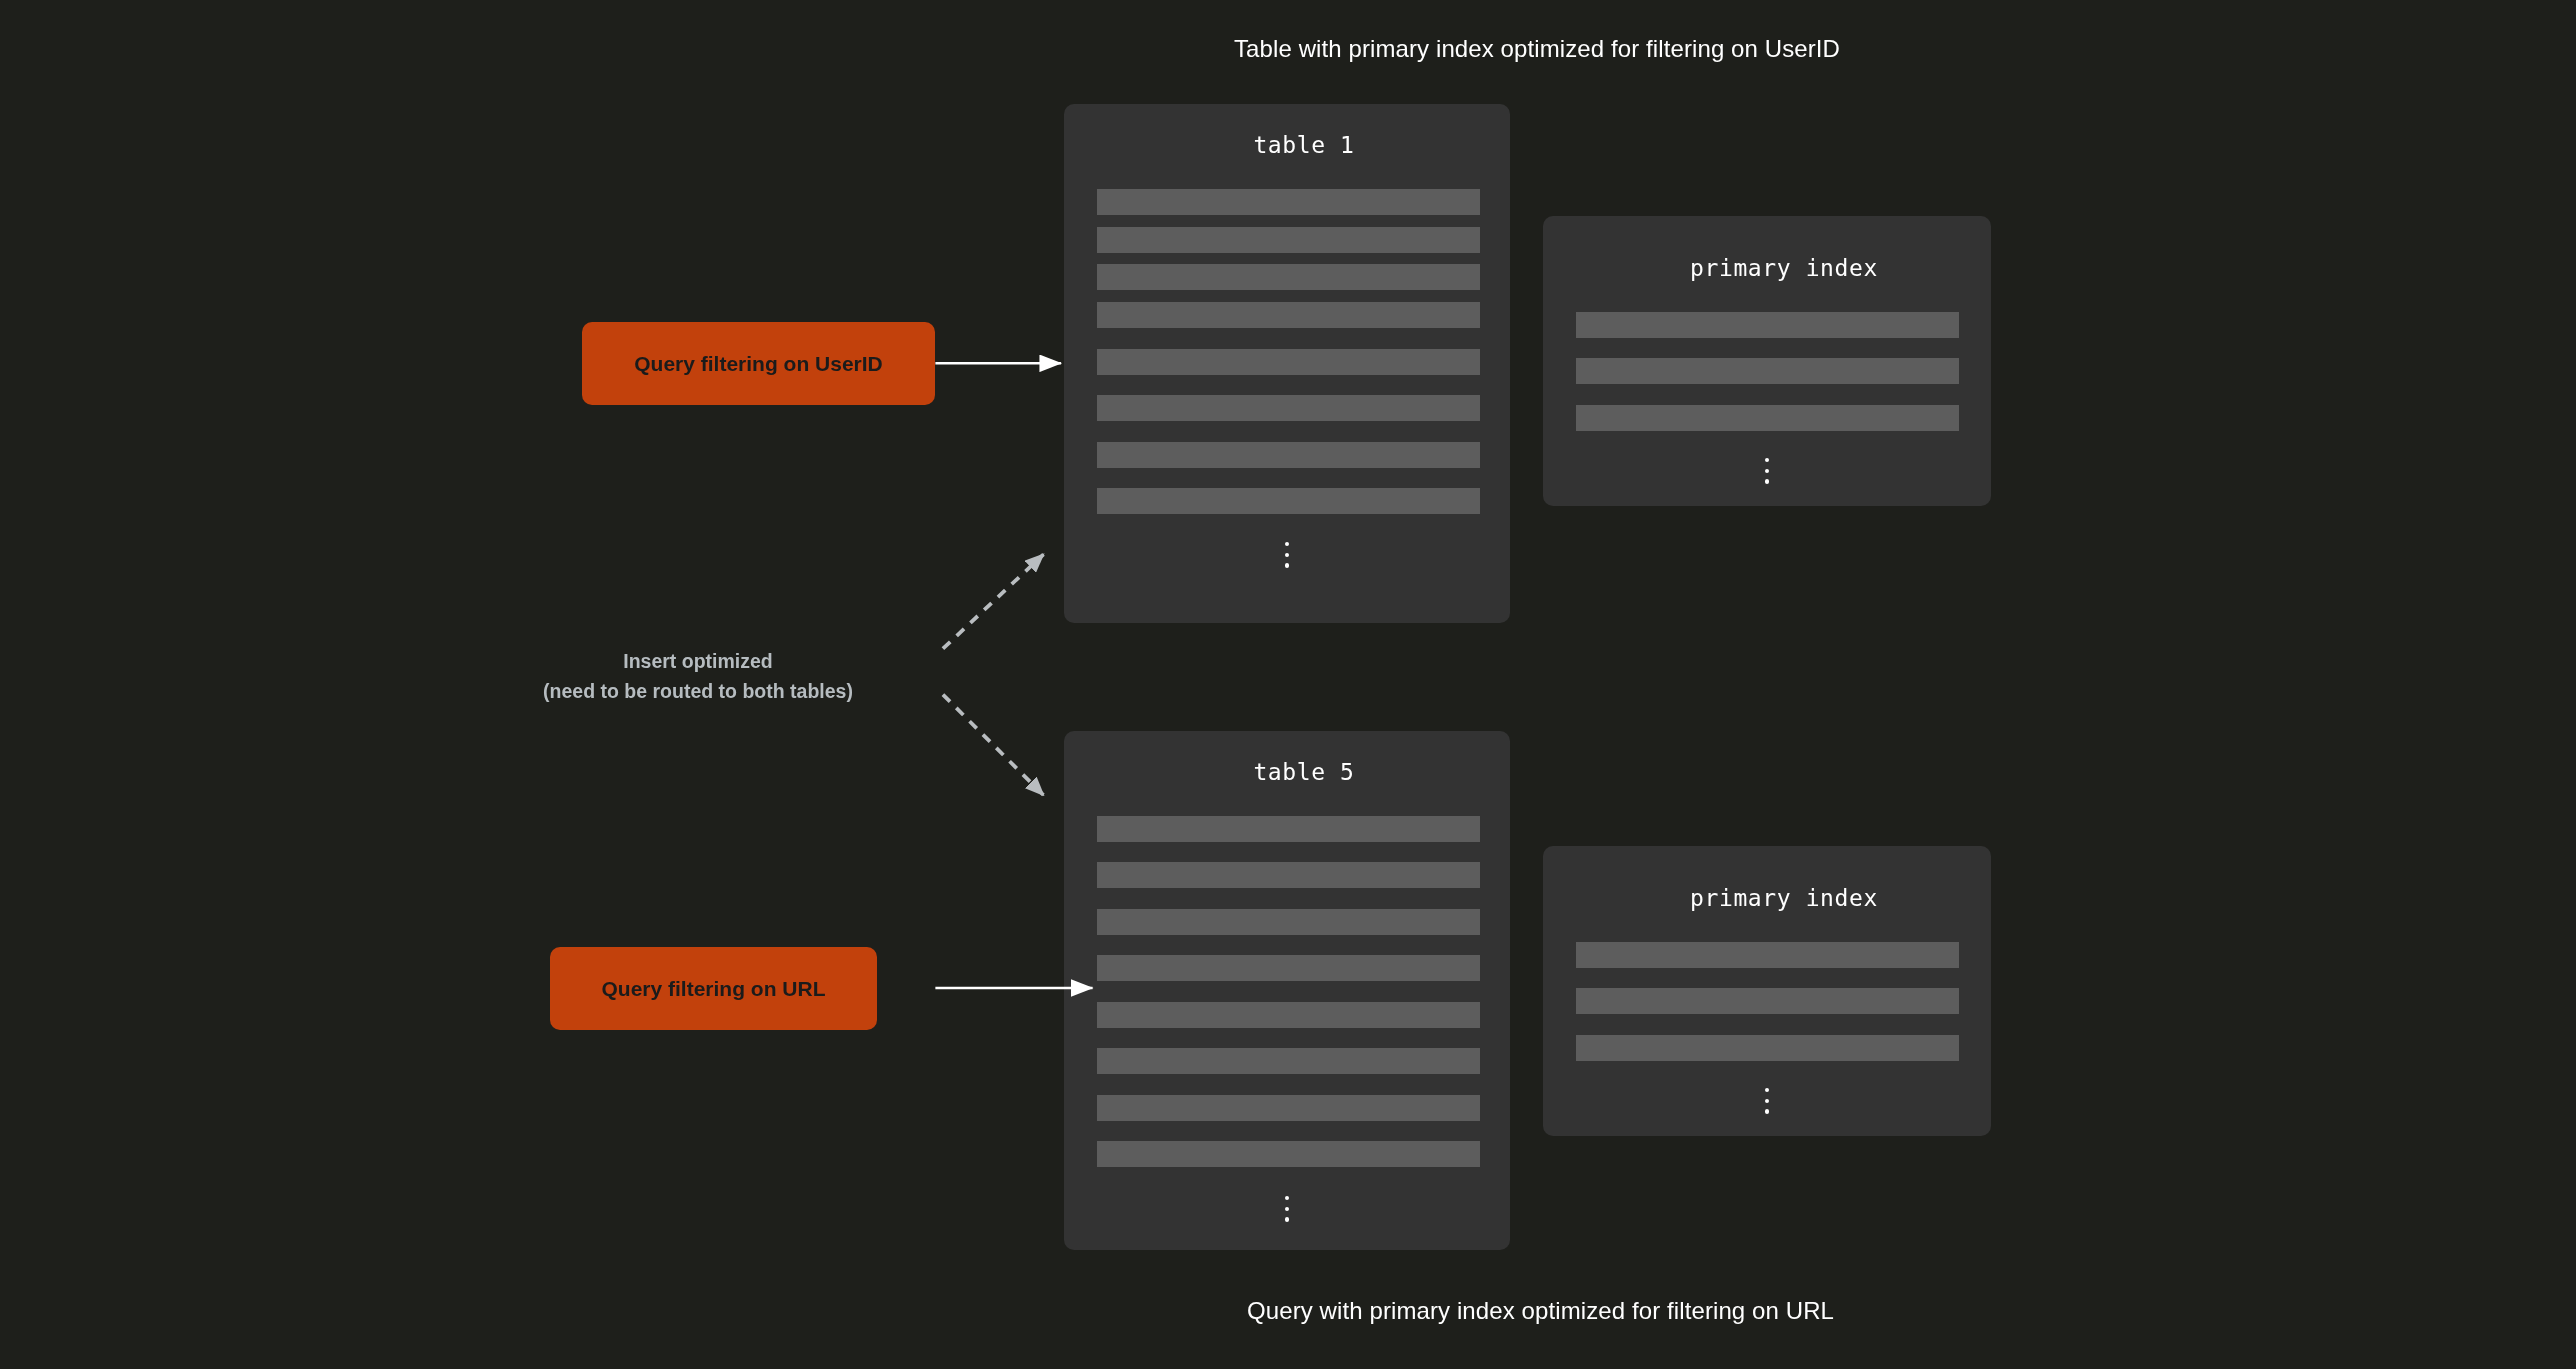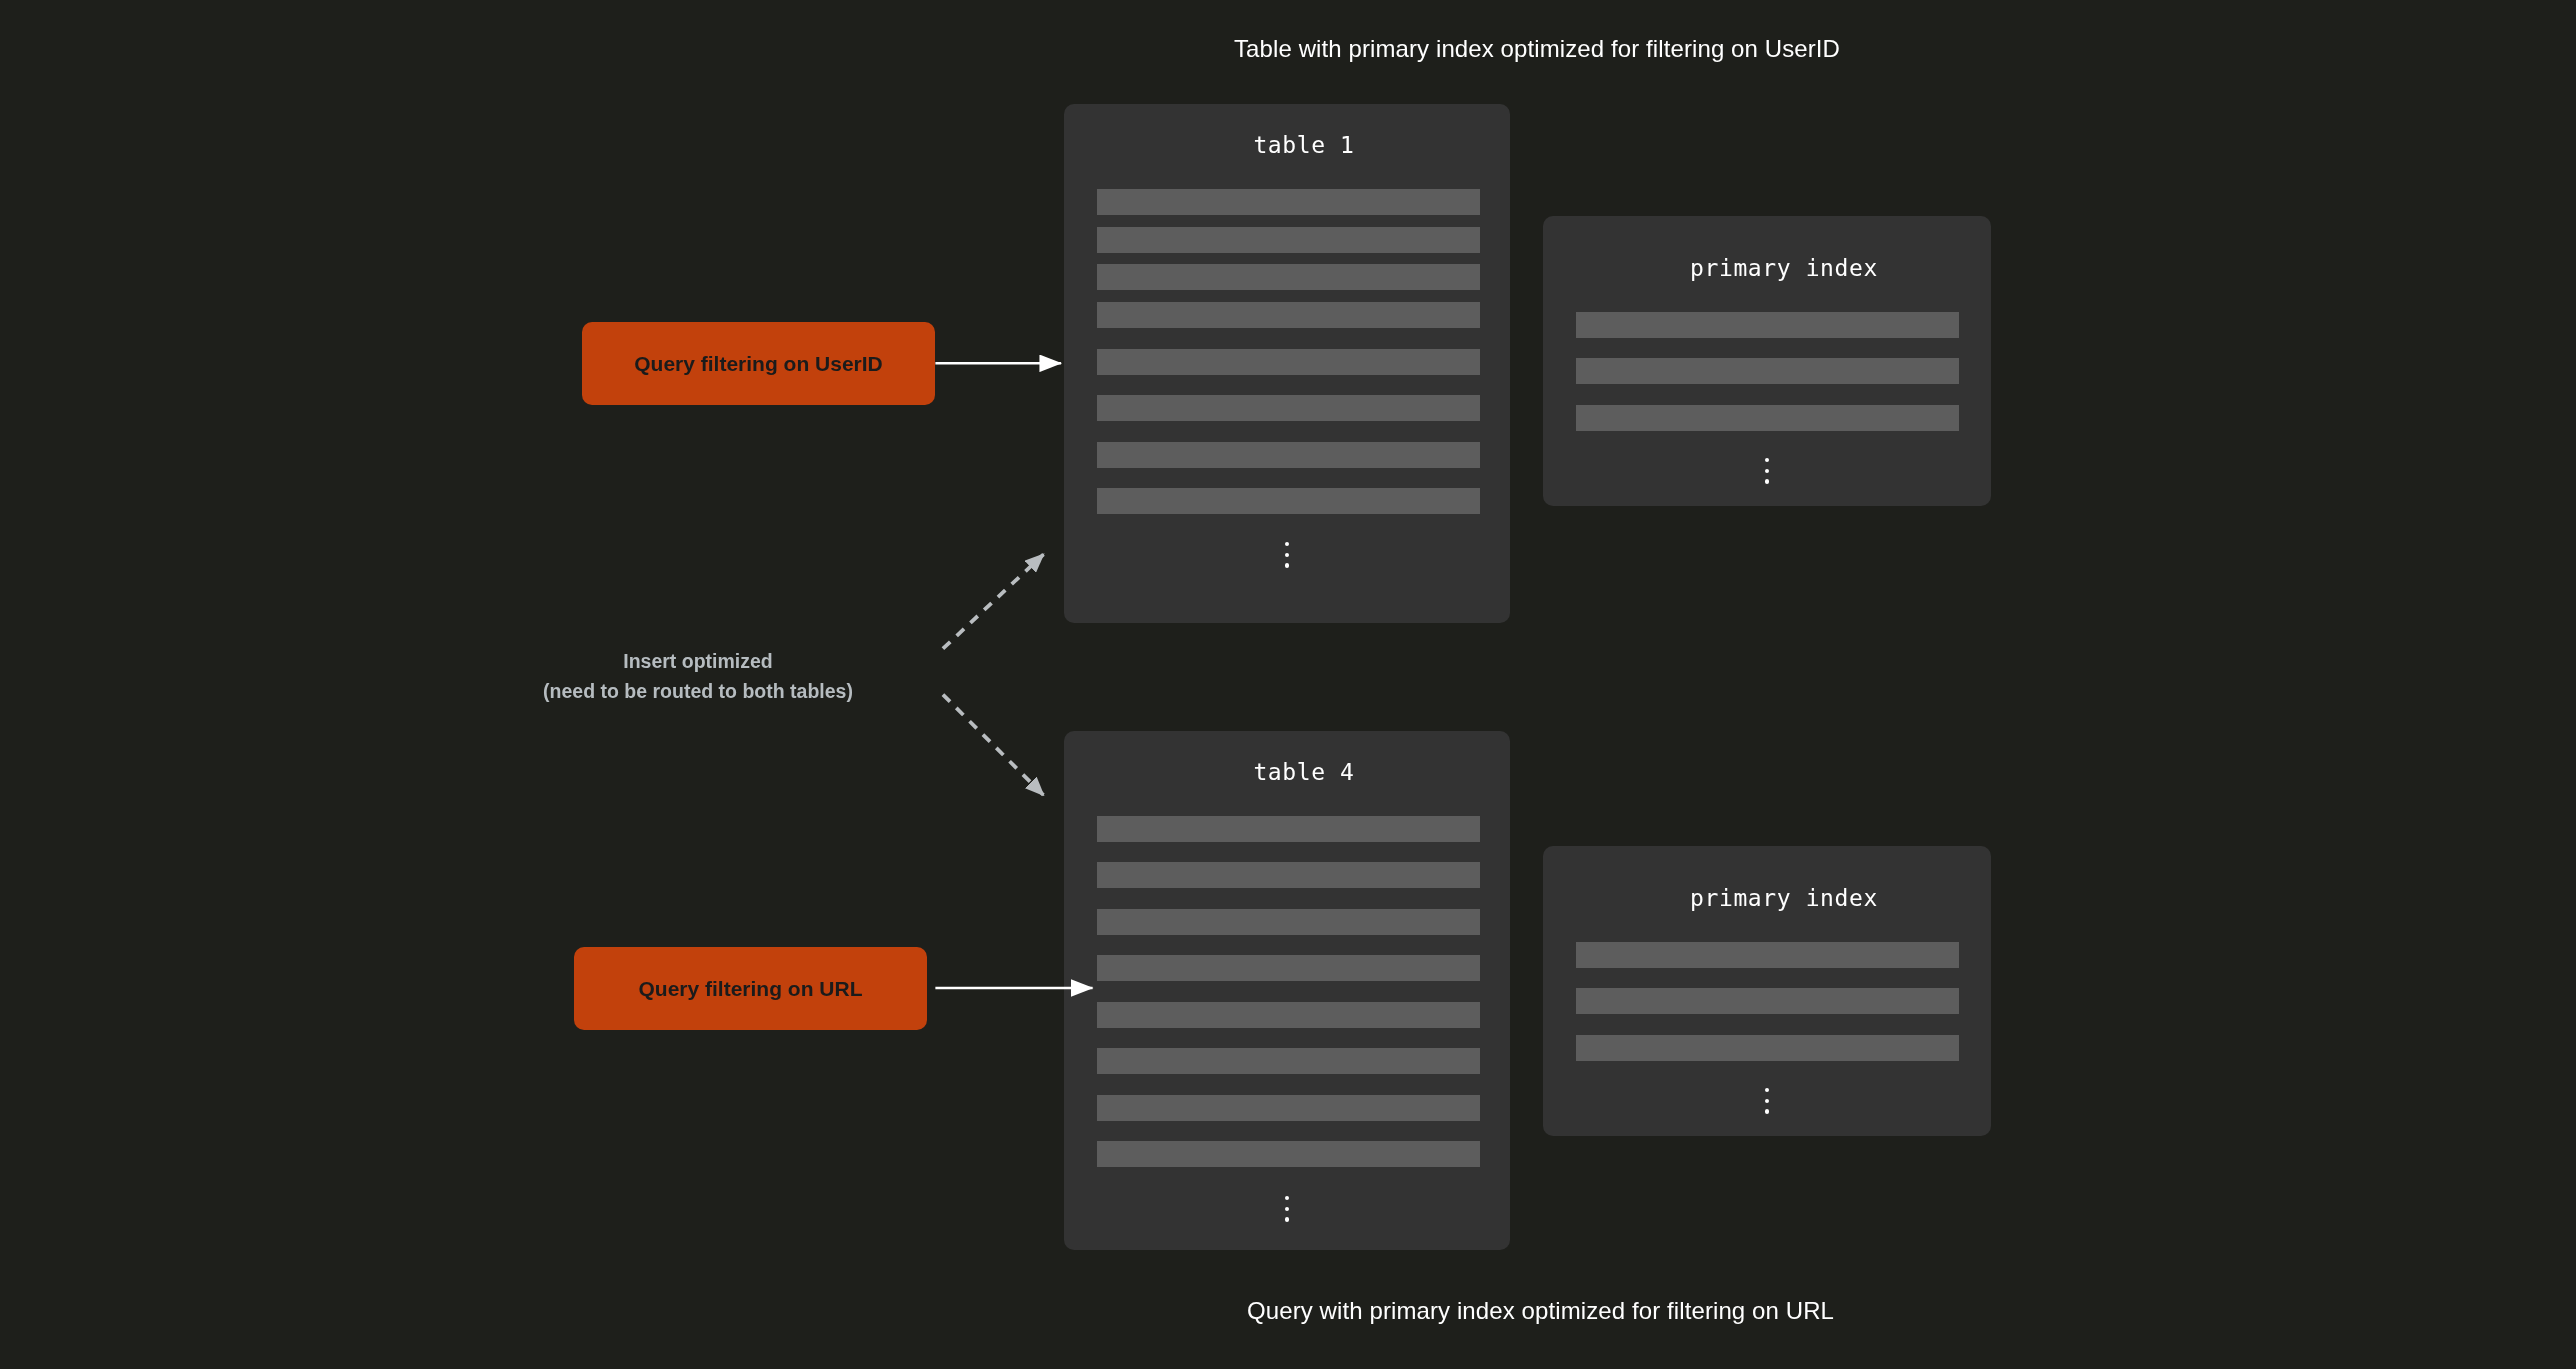--- a/index.html
+++ b/index.html
@@ -97,21 +97,21 @@
     font-weight: bold;
     font-size: 21px;
     display: flex;
     align-items: center;
     justify-content: center;
     text-align: center;
     box-sizing: border-box;
     font-family: "Liberation Sans", sans-serif;
   }
   #querybox-userid { left: 582px; top: 322px;  width: 353px; height: 83px; }
-  #querybox-url    { left: 574px; top: 947px; width: 353px; height: 83px; }
+  #querybox-url    { left: 550px; top: 947px; width: 327px; height: 83px; }
 
   
   #insert-label {
     position: absolute;
     left: 478px;
     top: 647px;
     width: 440px;
     text-align: center;
     color: #b6bcc0;
     font-weight: bold;
@@ -160,21 +160,21 @@
     <div class="row" style="top:142px"></div>
     <div class="row" style="top:189px"></div>
     <div class="vdots" style="top:242px">
       <span></span>
         <span></span>
         <span></span>
     </div>
   </div>
 
   <div class="card" id="table-2-card">
-    <div class="card-title">table 4</div>
+    <div class="card-title">table 5</div>
     <div class="row" style="top:85px"></div>
     <div class="row" style="top:131px"></div>
     <div class="row" style="top:178px"></div>
     <div class="row" style="top:224px"></div>
     <div class="row" style="top:271px"></div>
     <div class="row" style="top:317px"></div>
     <div class="row" style="top:364px"></div>
     <div class="row" style="top:410px"></div>
     <div class="vdots" style="top:465px">
       <span></span>

